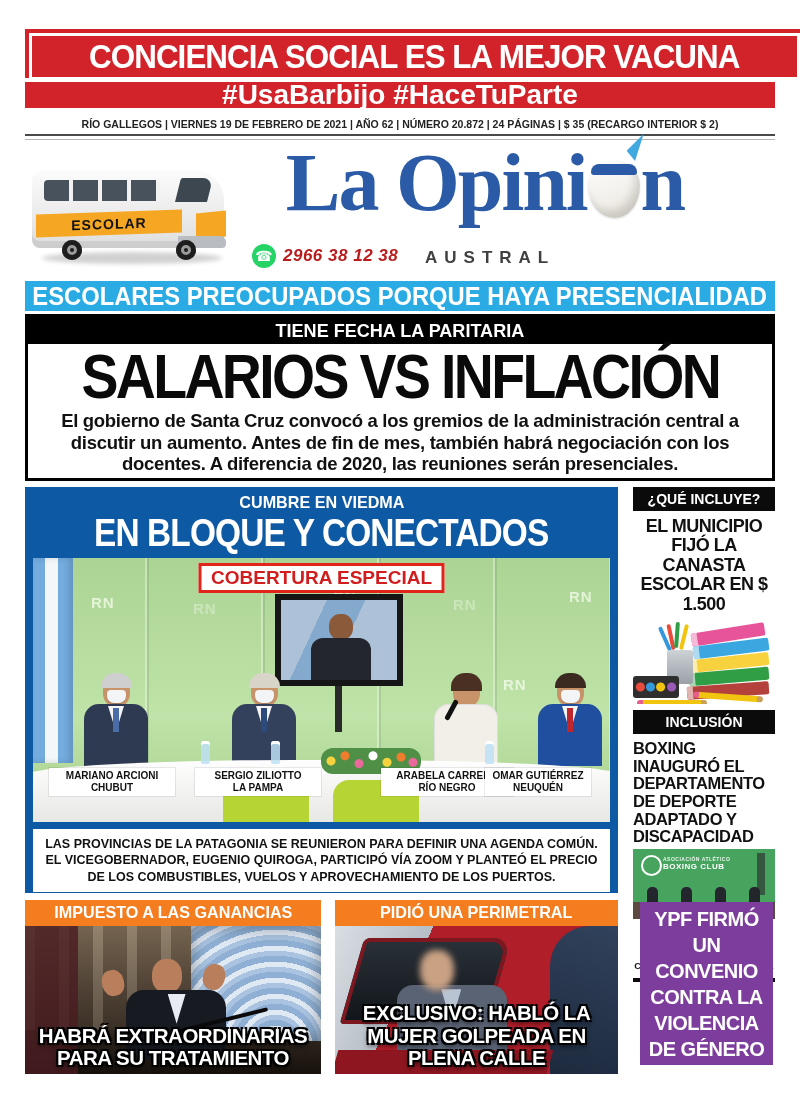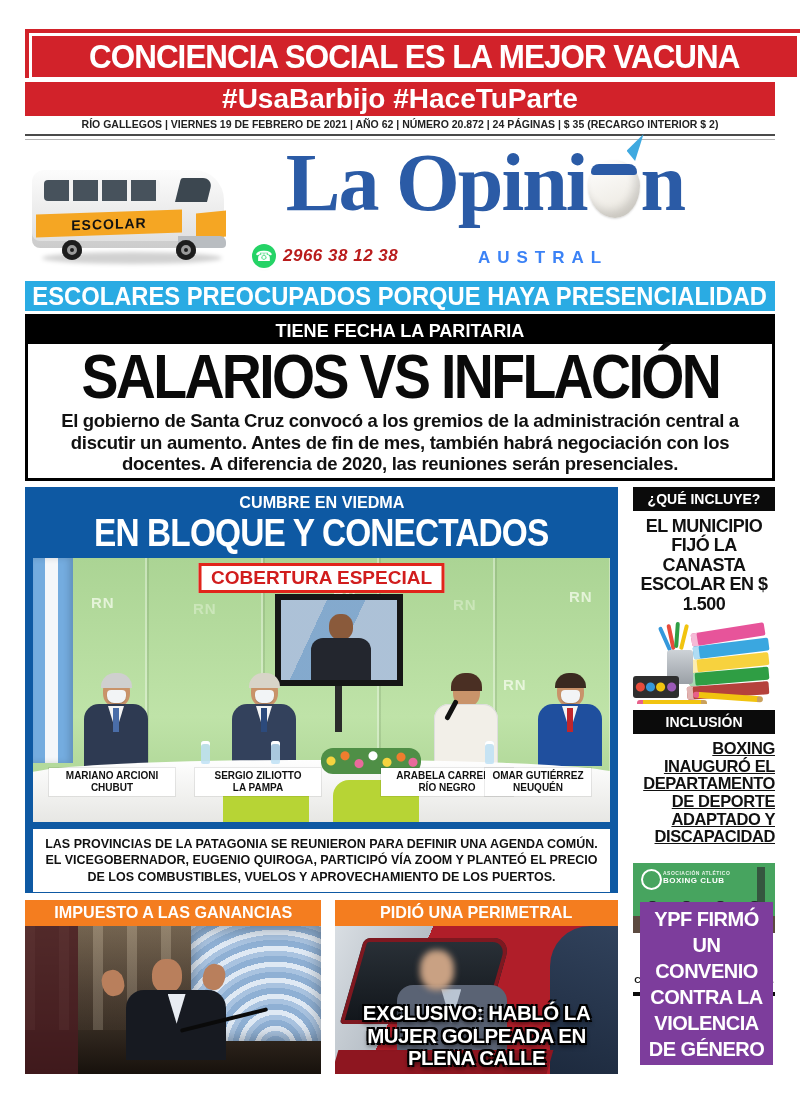--- a/index.html
+++ b/index.html
@@ -6,21 +6,21 @@
   .page{position:relative;width:800px;height:1100px;background:#fff;overflow:hidden;
         font-family:"Liberation Sans",sans-serif;color:#111;}
   .abs{position:absolute;}
   .cond{display:inline-block;transform:scaleX(.88);transform-origin:center;white-space:nowrap;}
   .cond95{display:inline-block;transform:scaleX(.95);transform-origin:center;white-space:nowrap;}
 
   
   .banner1{left:25px;top:29px;width:779px;height:49px;background:#d2222a;padding:4px;box-sizing:border-box;}
   .banner1-inner{border:3px solid #fff;height:100%;display:flex;align-items:center;justify-content:center;}
   .banner1-inner span{color:#fff;font-weight:900;font-size:33px;letter-spacing:-1px;}
-  .banner2{left:25px;top:82px;width:750px;height:34px;background:#d2222a;display:flex;align-items:center;justify-content:center;}
+  .banner2{left:25px;top:82px;width:750px;height:26px;background:#d2222a;display:flex;align-items:center;justify-content:center;}
   .banner2 span{color:#fff;font-weight:900;font-size:28px;letter-spacing:0;}
   .dateline{left:0;top:118px;width:800px;text-align:center;font-size:10.5px;font-weight:700;color:#222;}
   .rule{left:25px;top:134px;width:750px;height:3px;border-top:2px solid #4a4a4a;border-bottom:1px solid #b5b5b5;}
 
   
   .masthead{left:0;top:140px;width:800px;height:140px;}
   .van{position:absolute;left:28px;top:16px;width:205px;height:116px;}
   .van-shadow{position:absolute;left:14px;top:96px;width:180px;height:12px;background:rgba(0,0,0,.18);border-radius:50%;filter:blur(2px);}
   .van-body{position:absolute;left:4px;top:14px;width:192px;height:78px;background:linear-gradient(180deg,#fcfcfc,#dedede);border-radius:12px 30px 8px 8px;box-shadow:inset 0 -7px 0 rgba(0,0,0,.08);}
   .van-windows{position:absolute;left:16px;top:24px;width:116px;height:21px;border-radius:4px;background:repeating-linear-gradient(90deg,#47525c 0 25px,#f2f2f2 25px 29px);}
@@ -28,21 +28,21 @@
   .van-stripe{position:absolute;left:8px;top:56px;width:146px;height:23px;background:#f5a623;transform:skewY(-2deg);display:flex;align-items:center;justify-content:center;}
   .van-stripe span{color:#111;font-weight:900;font-size:14px;letter-spacing:1px;}
   .van-front{position:absolute;left:168px;top:56px;width:30px;height:26px;background:#f5a623;transform:skewY(-6deg);}
   .van-bumper{position:absolute;left:150px;top:80px;width:48px;height:12px;background:#b9bdc1;border-radius:0 6px 4px 0;}
   .van-wheel{position:absolute;width:20px;height:20px;background:#1d1d1d;border-radius:50%;box-shadow:inset 0 0 0 5px #1d1d1d,inset 0 0 0 8px #9a9a9a;}
   .logo{position:absolute;left:250px;top:-2px;width:470px;text-align:center;color:#2b5ba6;font-family:"Liberation Serif",serif;font-weight:700;font-size:82px;line-height:1.1;letter-spacing:-2px;}
   .mask-o{display:inline-block;position:relative;width:52px;height:62px;margin:0 1px;vertical-align:-8px;}
   .mask-shell{position:absolute;left:0;top:4px;width:52px;height:58px;background:linear-gradient(160deg,#ffffff,#e9e5dc);border-radius:50% 50% 48% 52%/44% 44% 56% 56%;box-shadow:inset -5px -7px 9px rgba(0,0,0,.14),0 1px 2px rgba(0,0,0,.15);}
   .mask-band{position:absolute;left:3px;top:8px;width:46px;height:11px;background:#2b5ba6;border-radius:8px 8px 3px 3px;}
   .mask-accent{position:absolute;right:-4px;top:-22px;width:17px;height:27px;background:#3fa9e0;clip-path:polygon(100% 0,50% 100%,0 62%);}
-  .austral{position:absolute;left:438px;top:108px;width:210px;text-align:center;color:#3b82f6;font-weight:700;font-size:17px;letter-spacing:7px;}
+  .austral{position:absolute;left:425px;top:108px;width:210px;color:#404040;font-weight:700;font-size:17px;letter-spacing:7px;}
   .wa-row{position:absolute;left:252px;top:104px;display:flex;align-items:center;gap:7px;}
   .wa-icon{width:24px;height:24px;border-radius:50%;background:#25d366;color:#fff;display:flex;align-items:center;justify-content:center;font-size:14px;box-shadow:0 0 0 2px #fff,0 1px 2px rgba(0,0,0,.2);}
   .wa-num{color:#b91c1c;font-weight:900;font-size:17px;font-style:italic;letter-spacing:0.5px;}
 
   
   .cyan{left:25px;top:281px;width:750px;height:30px;background:#2aabe3;display:flex;align-items:center;justify-content:center;}
   .cyan span{color:#fff;font-weight:900;font-size:25px;}
 
   
   .lead{left:25px;top:314px;width:750px;height:167px;border:3px solid #000;box-sizing:border-box;background:#fff;}
@@ -94,21 +94,21 @@
   .sidebar{left:633px;top:487px;width:142px;}
   .sb-kicker{background:#0b0b0b;color:#fff;text-align:center;font-weight:900;font-size:14px;padding:4px 0;}
   .sb-h1{text-align:center;font-weight:900;font-size:18px;line-height:1.08;letter-spacing:-0.5px;margin:6px 0 4px;}
   .supplies{position:relative;height:86px;overflow:hidden;}
   .book{position:absolute;height:13px;border-radius:2px;box-shadow:inset 6px 0 0 rgba(255,255,255,.6);}
   .cup{position:absolute;left:34px;top:32px;width:26px;height:34px;background:linear-gradient(#cdd2d7,#9aa0a6);border-radius:3px;}
   .stick{position:absolute;width:4px;height:26px;border-radius:2px;}
   .palette{position:absolute;left:0px;top:58px;width:46px;height:22px;background:#2e2e2e;border-radius:3px;
     background-image:radial-gradient(circle at 16% 50%,#e74c3c 0 4px,transparent 5px),radial-gradient(circle at 38% 50%,#3498db 0 4px,transparent 5px),radial-gradient(circle at 60% 50%,#f1c40f 0 4px,transparent 5px),radial-gradient(circle at 84% 50%,#9b59b6 0 4px,transparent 5px);}
   .pencil{position:absolute;height:6px;background:linear-gradient(90deg,#e8608a 0 8%,#f1c40f 8% 92%,#caa15c 92%);border-radius:3px;}
-  .sb-h2{text-align:right;font-weight:900;font-size:16.5px;line-height:1.07;letter-spacing:-0.4px;margin:6px 0 17px;text-decoration:underline;}
+  .sb-h2{text-align:left;font-weight:900;font-size:16.5px;line-height:1.07;letter-spacing:-0.4px;margin:6px 0 3px;}
   .boxing{position:relative;height:70px;background:#47a45f;overflow:hidden;}
   .bx-logo{position:absolute;left:8px;top:6px;width:17px;height:17px;border:2px solid #fff;border-radius:50%;}
   .bx-t1{position:absolute;left:30px;top:7px;color:#e8f5ea;font-weight:700;font-size:5px;letter-spacing:.5px;}
   .bx-t2{position:absolute;left:30px;top:13px;color:#fff;font-weight:900;font-size:8px;letter-spacing:.5px;}
   .bx-table{position:absolute;left:0;bottom:0;width:100%;height:17px;background:#5c4a40;}
   .bx-fig{position:absolute;bottom:15px;width:11px;height:17px;background:#23262c;border-radius:5px 5px 0 0;}
   .bx-flag{position:absolute;right:10px;top:4px;width:8px;height:42px;background:#35563f;}
   .sb-cap{margin-top:5px;text-align:center;font-weight:700;font-size:9.5px;line-height:1.25;padding-bottom:6px;border-bottom:4px solid #0b0b0b;}
 
   
@@ -338,20 +338,21 @@
       <div class="cols"></div>
       <div class="curtain"></div>
       <div class="screen"></div>
       <div class="m-hand" style="left:26%;top:30%;transform:rotate(-16deg);"></div>
       <div class="m-hand" style="left:60%;top:26%;transform:rotate(16deg);"></div>
       <div class="m-head"></div>
       <div class="m-torso">
           <div class="m-shirt"></div>
         </div>
       <div class="m-mic"></div>
+      <div class="overlay">HABRÁ EXTRAORDINARIAS PARA SU TRATAMIENTO</div>
     </div>
   </div>
 
   <div class="bcol" style="left:335px;width:283px;">
     <div class="bkick">
       <span class="cond95">PIDIÓ UNA PERIMETRAL</span>
     </div>
     <div class="bphoto carscene">
       <div class="car-window"></div>
       <div class="blazer">

